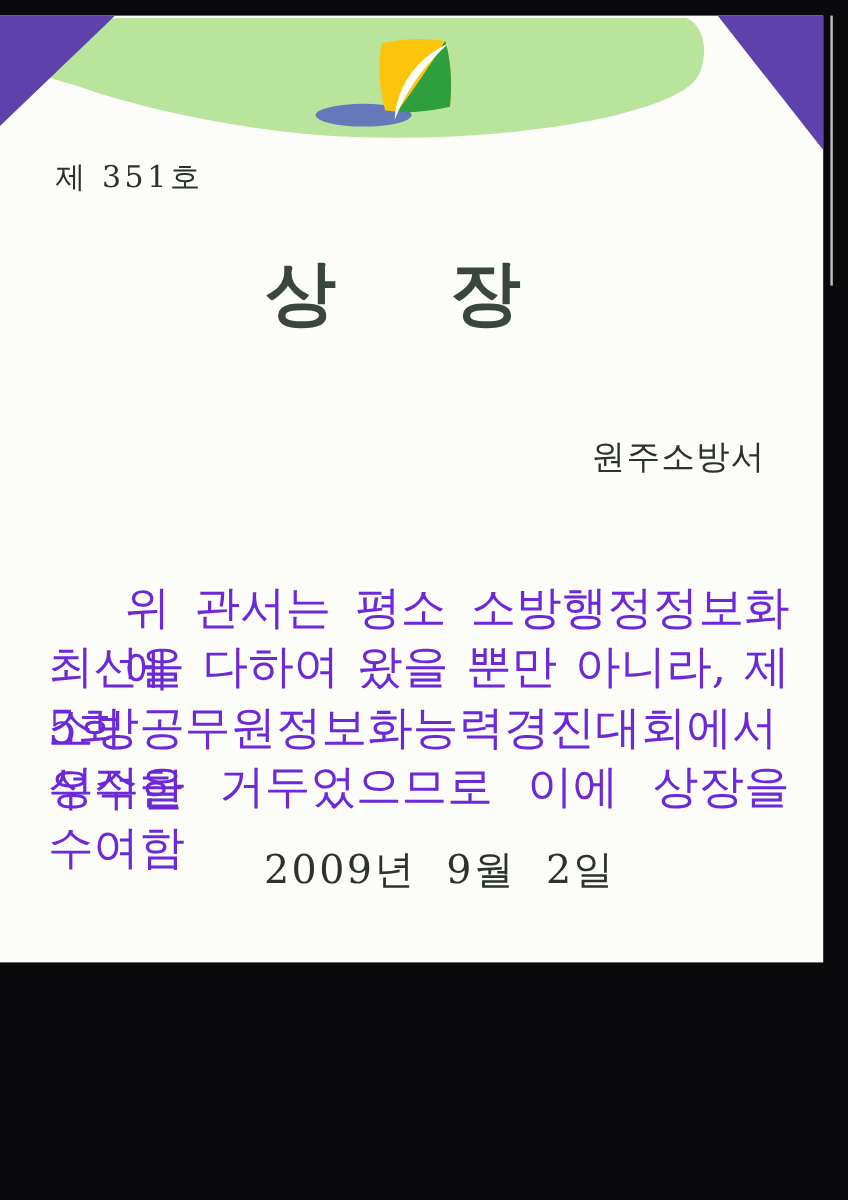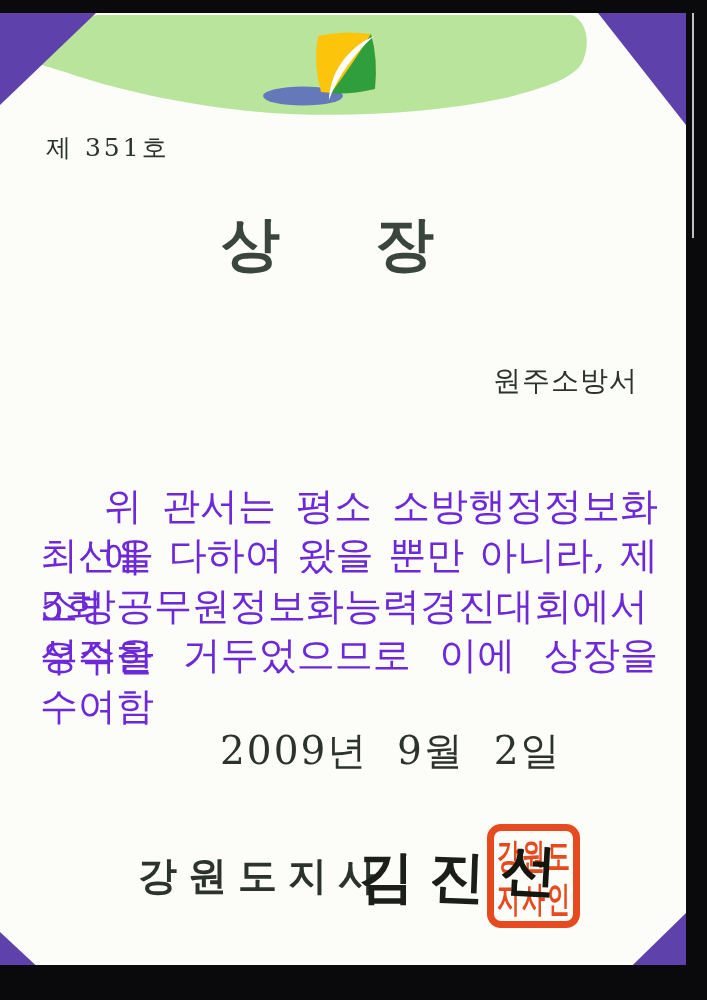--- a/index.html
+++ b/index.html
@@ -2,41 +2,41 @@
 <html><head>
 <meta charset="utf-8">
 <style>
   html,body{margin:0;padding:0;}
   body{
     width:707px;height:1000px;overflow:hidden;position:relative;
     background:#0a0a0c;
     font-family:"DejaVu Serif","Liberation Serif",serif;
   }
   .paper{
-    position:absolute;left:0;top:13px;width:686px;height:952px;
+    position:absolute;left:0;top:13px;width:686px;height:789px;
     background:#fcfcf9;overflow:hidden;
   }
   .deco-svg{position:absolute;left:0;top:0;width:686px;height:987px;}
   .txt{position:absolute;color:#2b332c;white-space:pre;}
   .doc-number{left:46px;top:118px;font-size:25px;letter-spacing:3px;}
   .title-row{
     position:absolute;left:221px;top:192px;display:flex;gap:95px;
     font-size:59px;font-weight:bold;color:#3a453e;letter-spacing:0;
   }
   .award-name{left:110px;top:342px;font-size:35px;font-weight:bold;letter-spacing:8px;}
   .recipient{left:493px;top:349px;font-size:28px;letter-spacing:1px;}
   .body-line{
     position:absolute;left:40px;width:618px;font-size:38px;font-weight:normal;
     color:#6d28d9;text-align:justify;text-align-last:justify;white-space:normal;margin-top:36px;
   }
   .bl1{top:432px;padding-left:64px;width:554px;}
   .bl2{top:481px;}
   .bl3{top:532px;}
   .bl4{top:581px;}
-  .date-line{left:220px;top:690px;font-size:39px;letter-spacing:2px;margin-top:21px;}
+  .date-line{left:220px;top:690px;font-size:33px;letter-spacing:2px;}
   .issuer{left:138px;top:836px;font-size:39px;font-weight:bold;letter-spacing:11px;text-align:right;}
   .signer-ch{position:absolute;top:827px;font-size:56px;font-weight:bold;color:#1c1f19;}
   .sg1{left:358px;}
   .sg2{left:429px;transform:rotate(2deg);}
   .sg3{left:501px;top:820px;z-index:3;color:#15170f;transform:rotate(3deg);}
   .seal{
     position:absolute;left:487px;top:811px;width:93px;height:104px;
     border:7px solid #e64a1e;border-radius:14px;box-sizing:border-box;
     background:rgba(255,255,255,0);z-index:2;
     display:grid;grid-template-columns:1fr 1fr 1fr;grid-template-rows:1fr 1fr;

